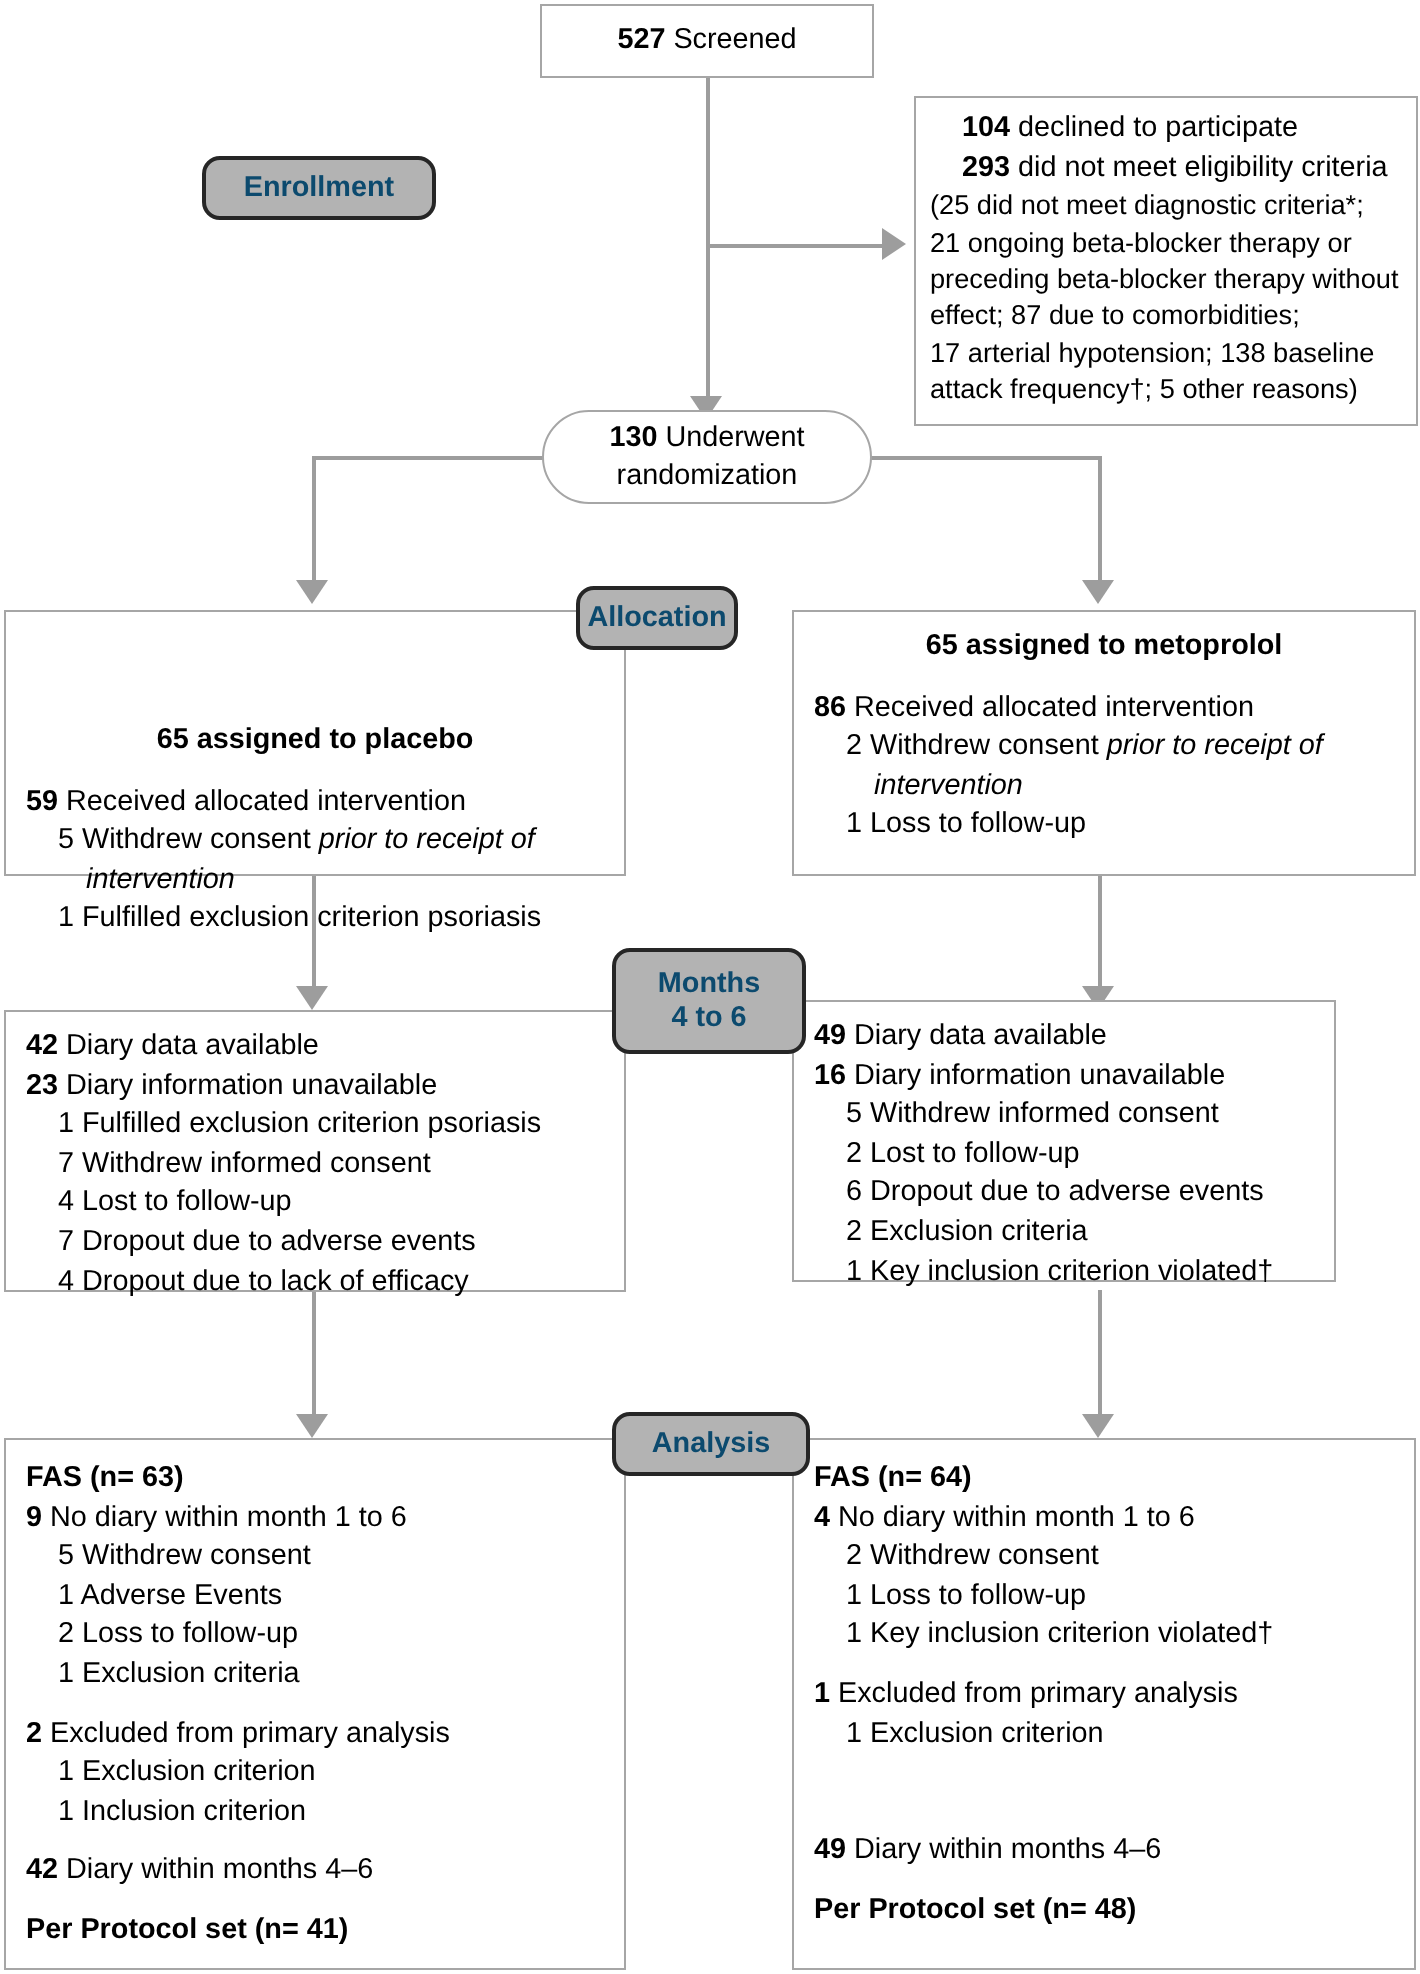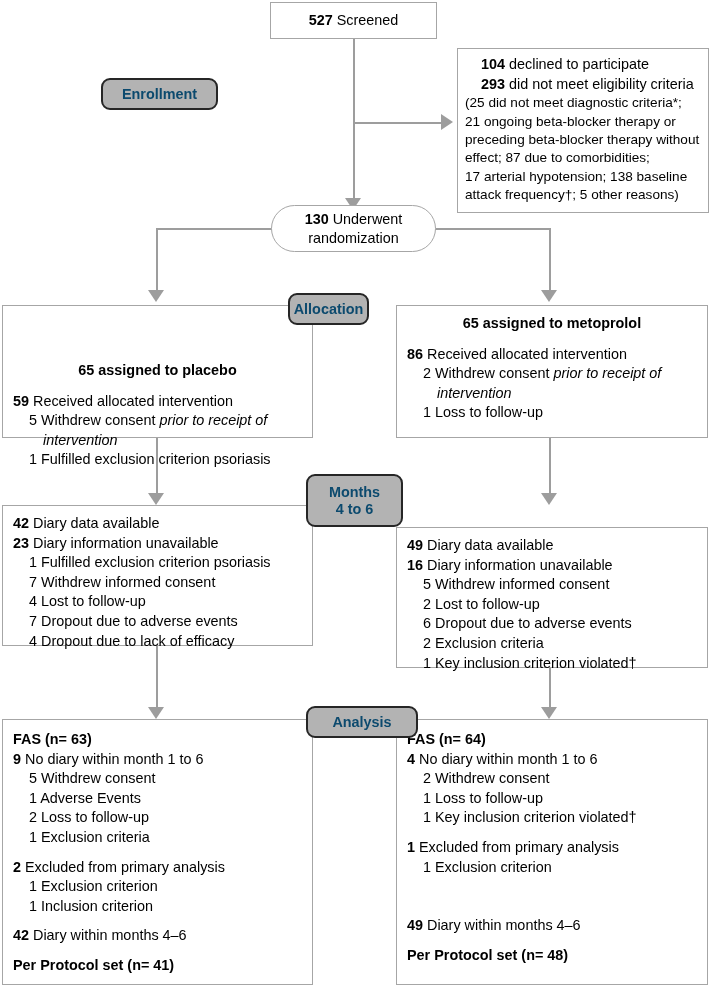--- a/index.html
+++ b/index.html
@@ -241,21 +241,21 @@
         <span>7</span>
         <span>Dropout due to adverse events</span>
       </div>
       <div class="line ind1">
         <span>4</span>
         <span>Dropout due to lack of efficacy</span>
       </div>
     </div>
   </div>
 
-  <div class="box" style="left:396px; top:527px; width:312px; height:141px;">
+  <div class="box" style="left:396px; top:500px; width:272px; height:141px;">
     <div class="box-inner" style="padding:8px 10px;">
       <div class="line">
         <span class="b">49</span>
         <span>Diary data available</span>
       </div>
       <div class="line">
         <span class="b">16</span>
         <span>Diary information unavailable</span>
       </div>
       <div class="line ind1">
@@ -364,17 +364,17 @@
       <div class="gap"></div>
       <div class="line">
         <span class="b">49</span>
         <span>Diary within months 4–6</span>
       </div>
       <div class="gap"></div>
       <div class="line b">Per Protocol set (n= 48)</div>
     </div>
   </div>
 
-  <div class="stage" style="left:306px; top:706px; width:112px; height:32px;">
+  <div class="stage" style="left:306px; top:706px; width:99px; height:32px;">
     <span>Analysis</span>
   </div>
 
 </div>
 
 </body></html>

